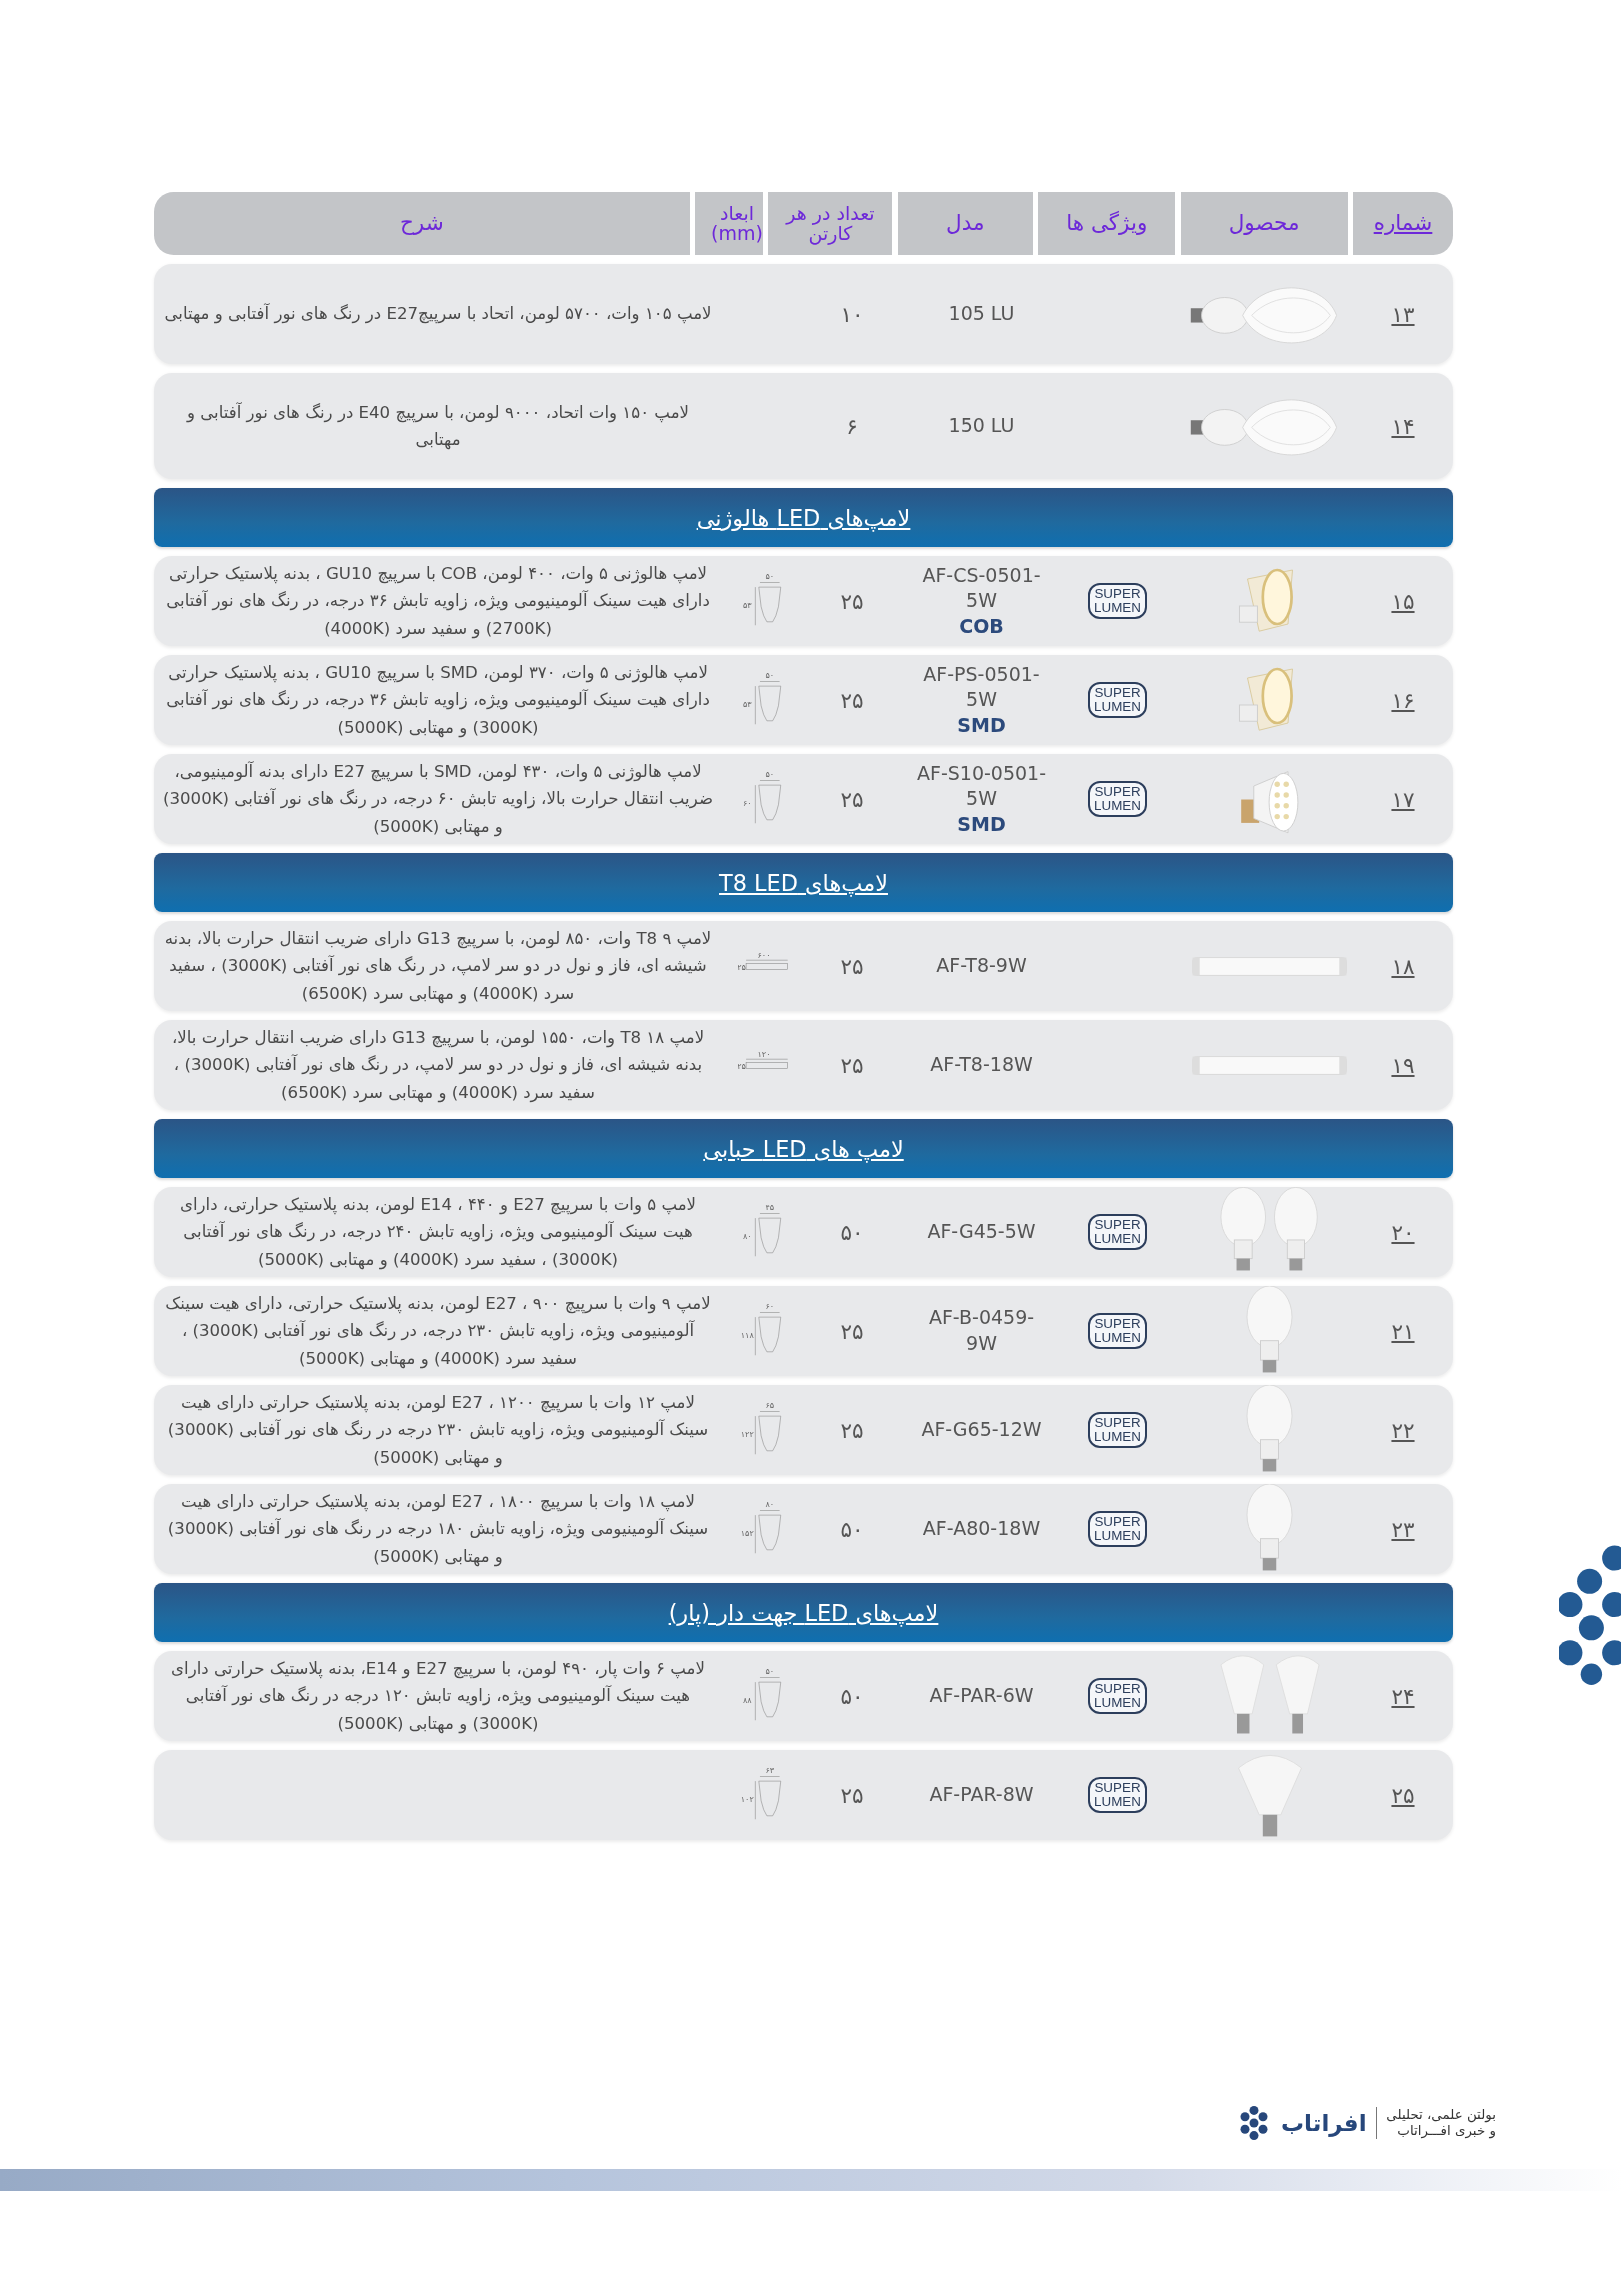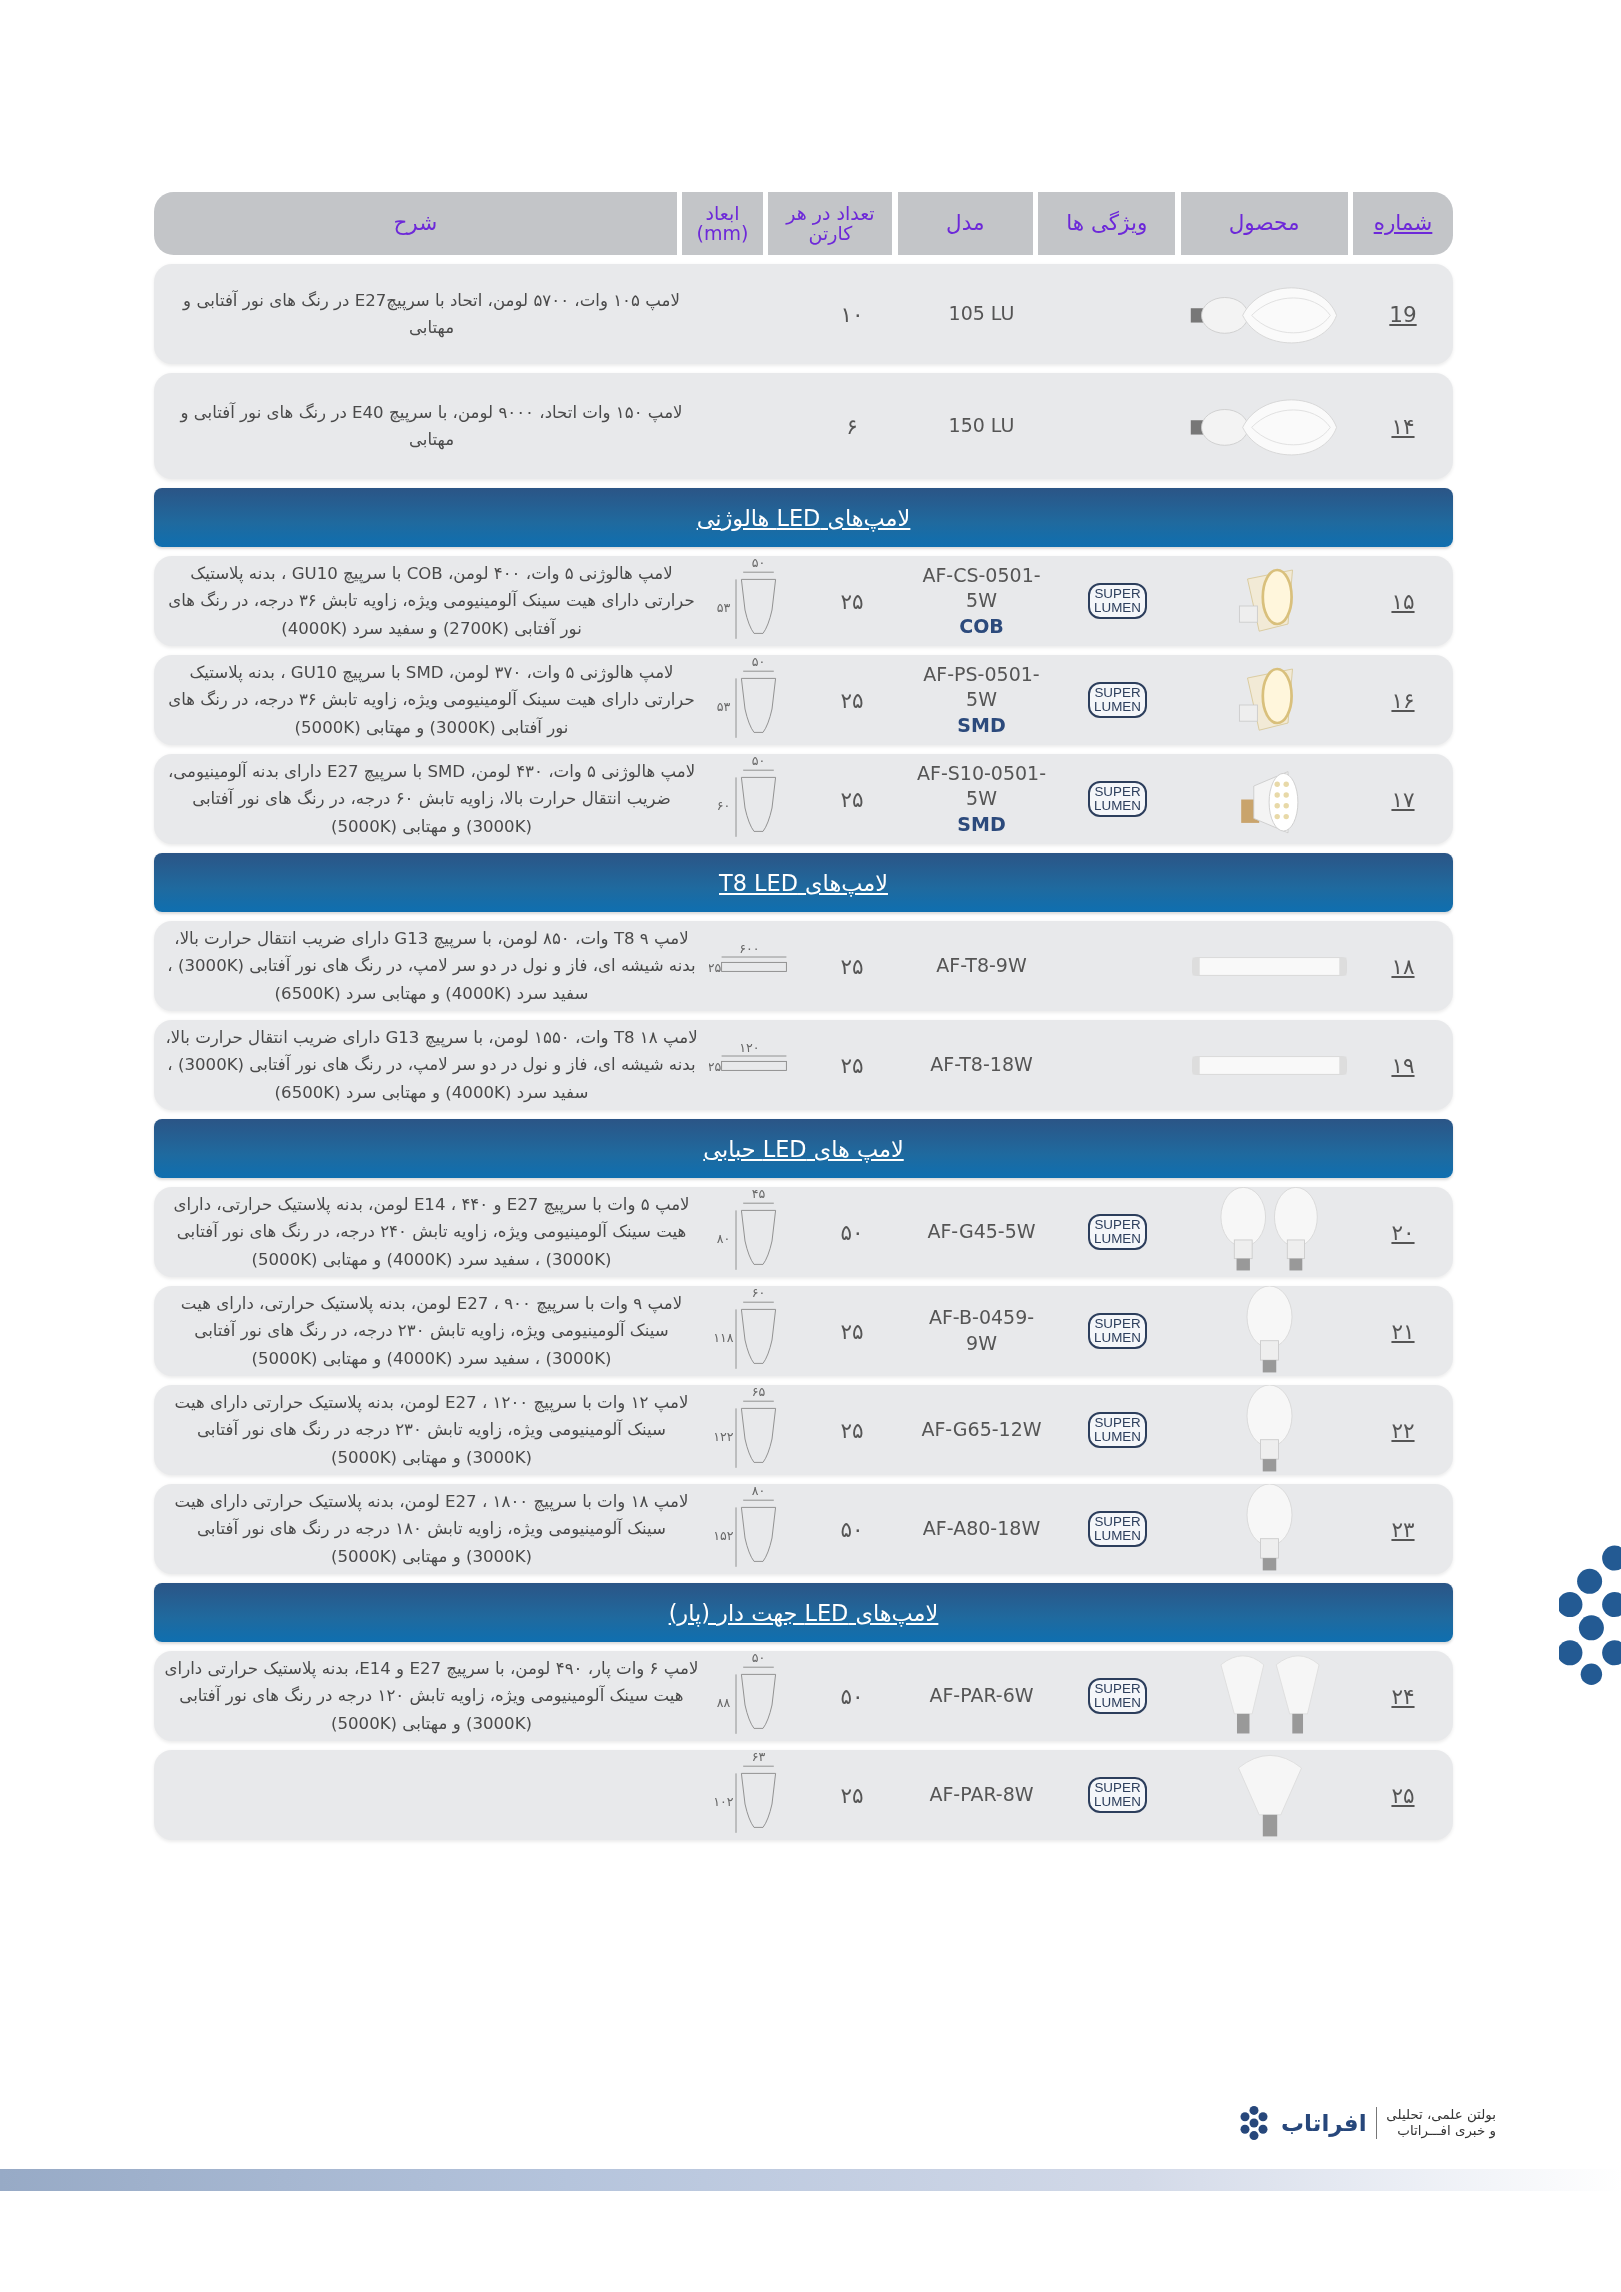--- a/index.html
+++ b/index.html
@@ -9,21 +9,21 @@
   .table { position: absolute; left: 154px; top: 192px; width: 1299px; }
   .header { display: flex; flex-direction: row-reverse; height: 63px; gap: 5.4px; }
   .hcell { background: #c3c5c8; color: #6d28d9; display: flex; align-items: center; justify-content: center; text-align: center; font-size: 21.5px; line-height: 1.05; direction: rtl; }
   .hcell.first { border-top-right-radius: 19.7px; border-bottom-right-radius: 19.7px; }
   .hcell.last { border-top-left-radius: 19.7px; border-bottom-left-radius: 19.7px; }
   .c-num { width: 100px; text-decoration: underline; }
   .c-prod { width: 167px; }
   .c-feat { width: 137px; }
   .c-model { width: 135px; }
   .c-qty { width: 124px; }
-  .c-dim { width: 81px; }
+  .c-dim { width: 68px; padding-left: 16px; }
   .c-desc { flex: 1; }
   .hcell.c-qty, .hcell.c-dim { font-size: 19px; }
 
   .row { display: flex; flex-direction: row-reverse; align-items: center; background: #e8e9eb; border-radius: 18px; margin-top: 9px; box-shadow: 0 1.8px 3.6px rgba(0,0,0,0.08); }
   .row .cell { display: flex; align-items: center; justify-content: center; text-align: center; }
   .row .c-num { font-size: 21.5px; color: #555; }
   .row .c-model { flex-direction: column; font-size: 19px; color: #555; line-height: 1.35; }
   .row .c-model .chip { color: #2c4a7c; font-weight: bold; font-size: 19px; }
   .row .c-qty { font-size: 21.5px; color: #555; }
   .row .c-desc { direction: rtl; font-size: 16.6px; line-height: 1.65; color: #4a4a4a; padding: 0 9px; }
@@ -50,21 +50,21 @@
     <div class="hcell c-num first">شماره</div>
     <div class="hcell c-prod">محصول</div>
     <div class="hcell c-feat">ویژگی ها</div>
     <div class="hcell c-model">مدل</div>
     <div class="hcell c-qty">تعداد در هر کارتن</div>
     <div class="hcell c-dim">ابعاد (mm)</div>
     <div class="hcell c-desc last">شرح</div>
   </div>
   <div id="table-body">
       <div class="row" style="height: 100px;">
-    <div class="cell c-num">19</div>
+    <div class="cell c-num">۱۳</div>
     <div class="cell c-prod lamp">
           <svg width="161" height="81" viewBox="0 0 180 90">
             <rect x="2" y="38" width="14" height="16" fill="#777"></rect>
             <ellipse cx="40" cy="46" rx="26" ry="20" fill="#f3f3f3" stroke="#ccc"></ellipse>
             <path d="M60 46 C80 5,150 5,165 46 C150 87,80 87,60 46Z" fill="#fafafa" stroke="#d4d4d4"></path>
             <path d="M70 46 C95 20,140 20,158 46" fill="none" stroke="#ddd"></path>
             <path d="M70 46 C95 72,140 72,158 46" fill="none" stroke="#ddd"></path>
           </svg>
         </div>
     <div class="cell c-feat"></div>

